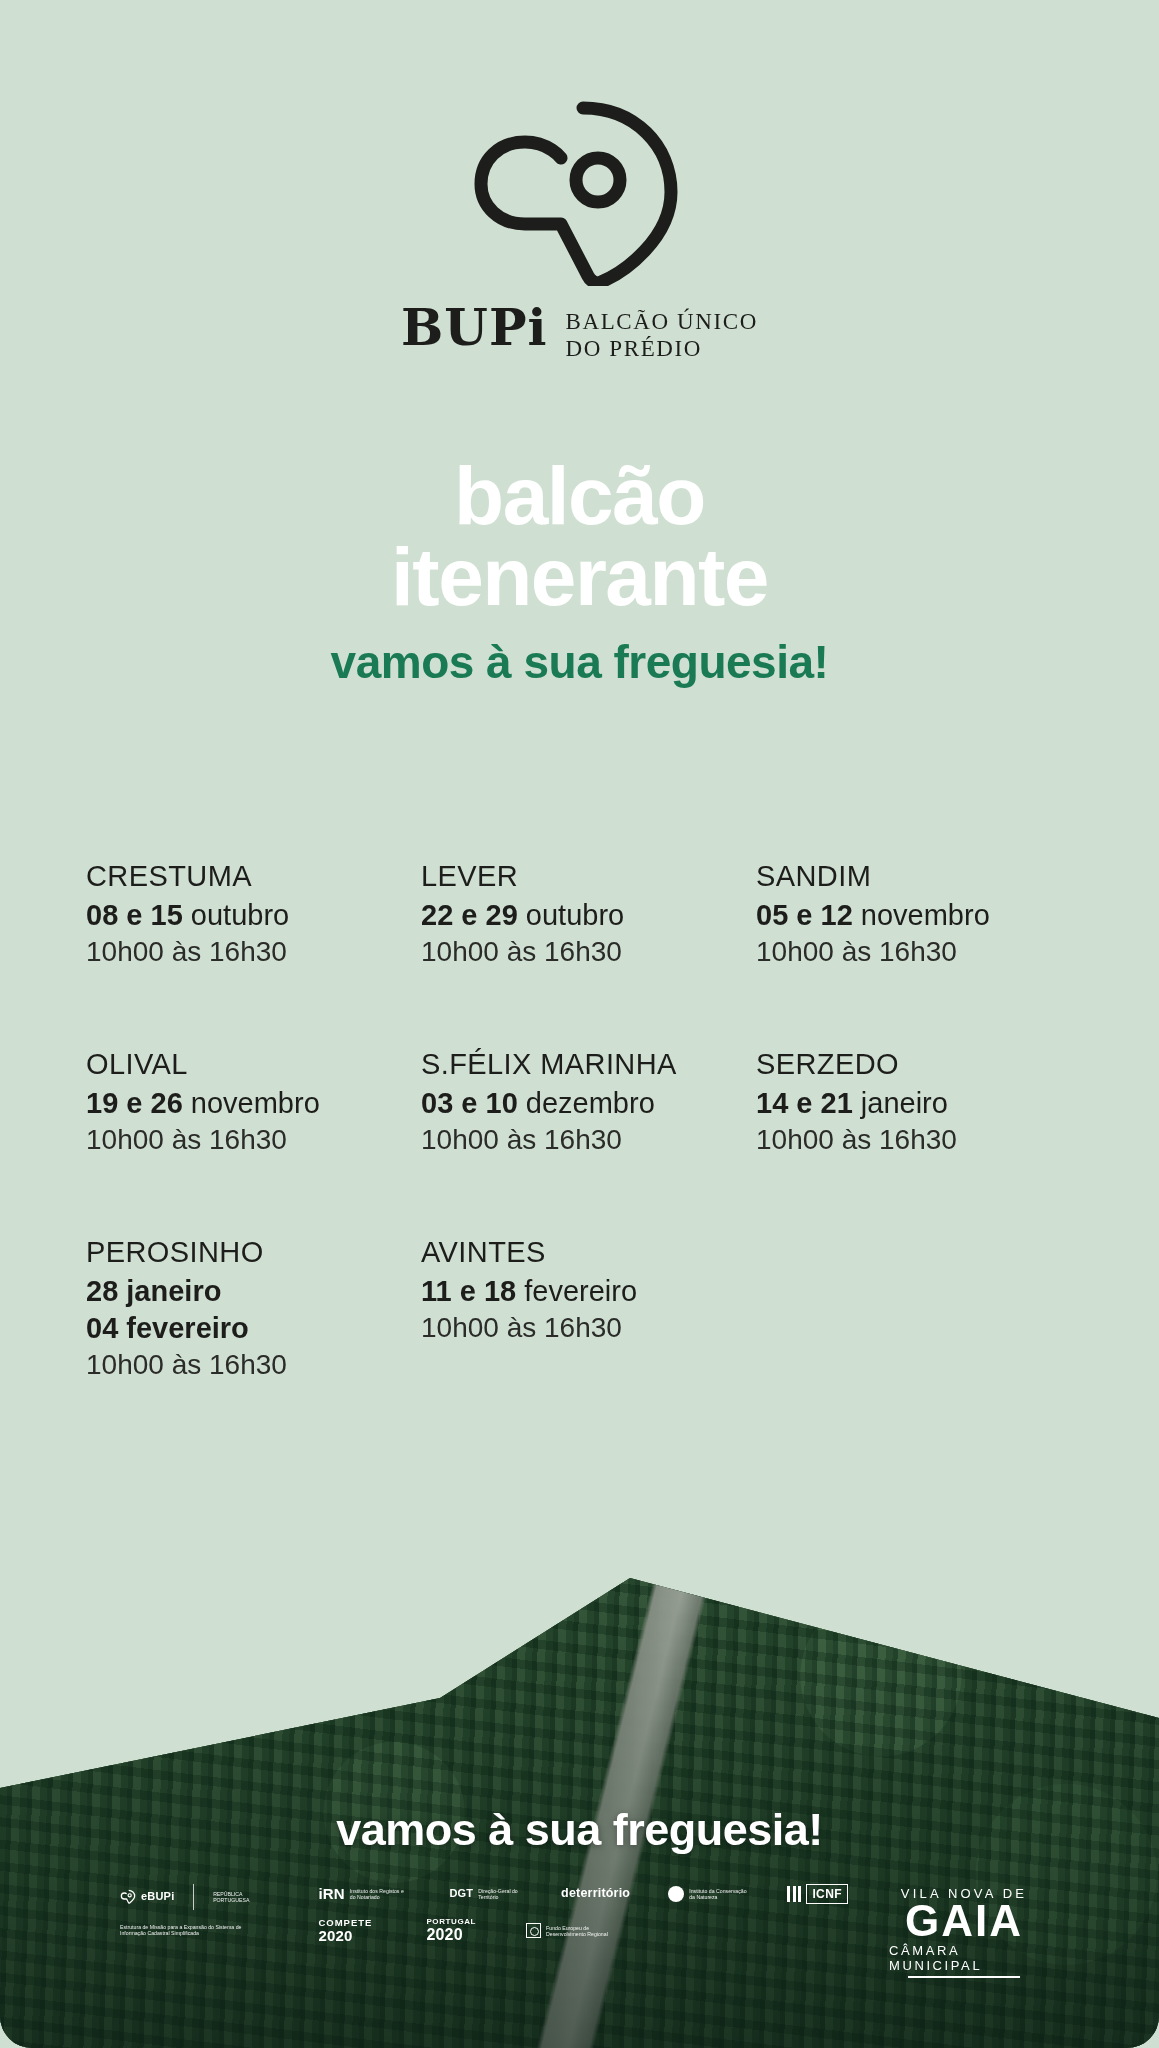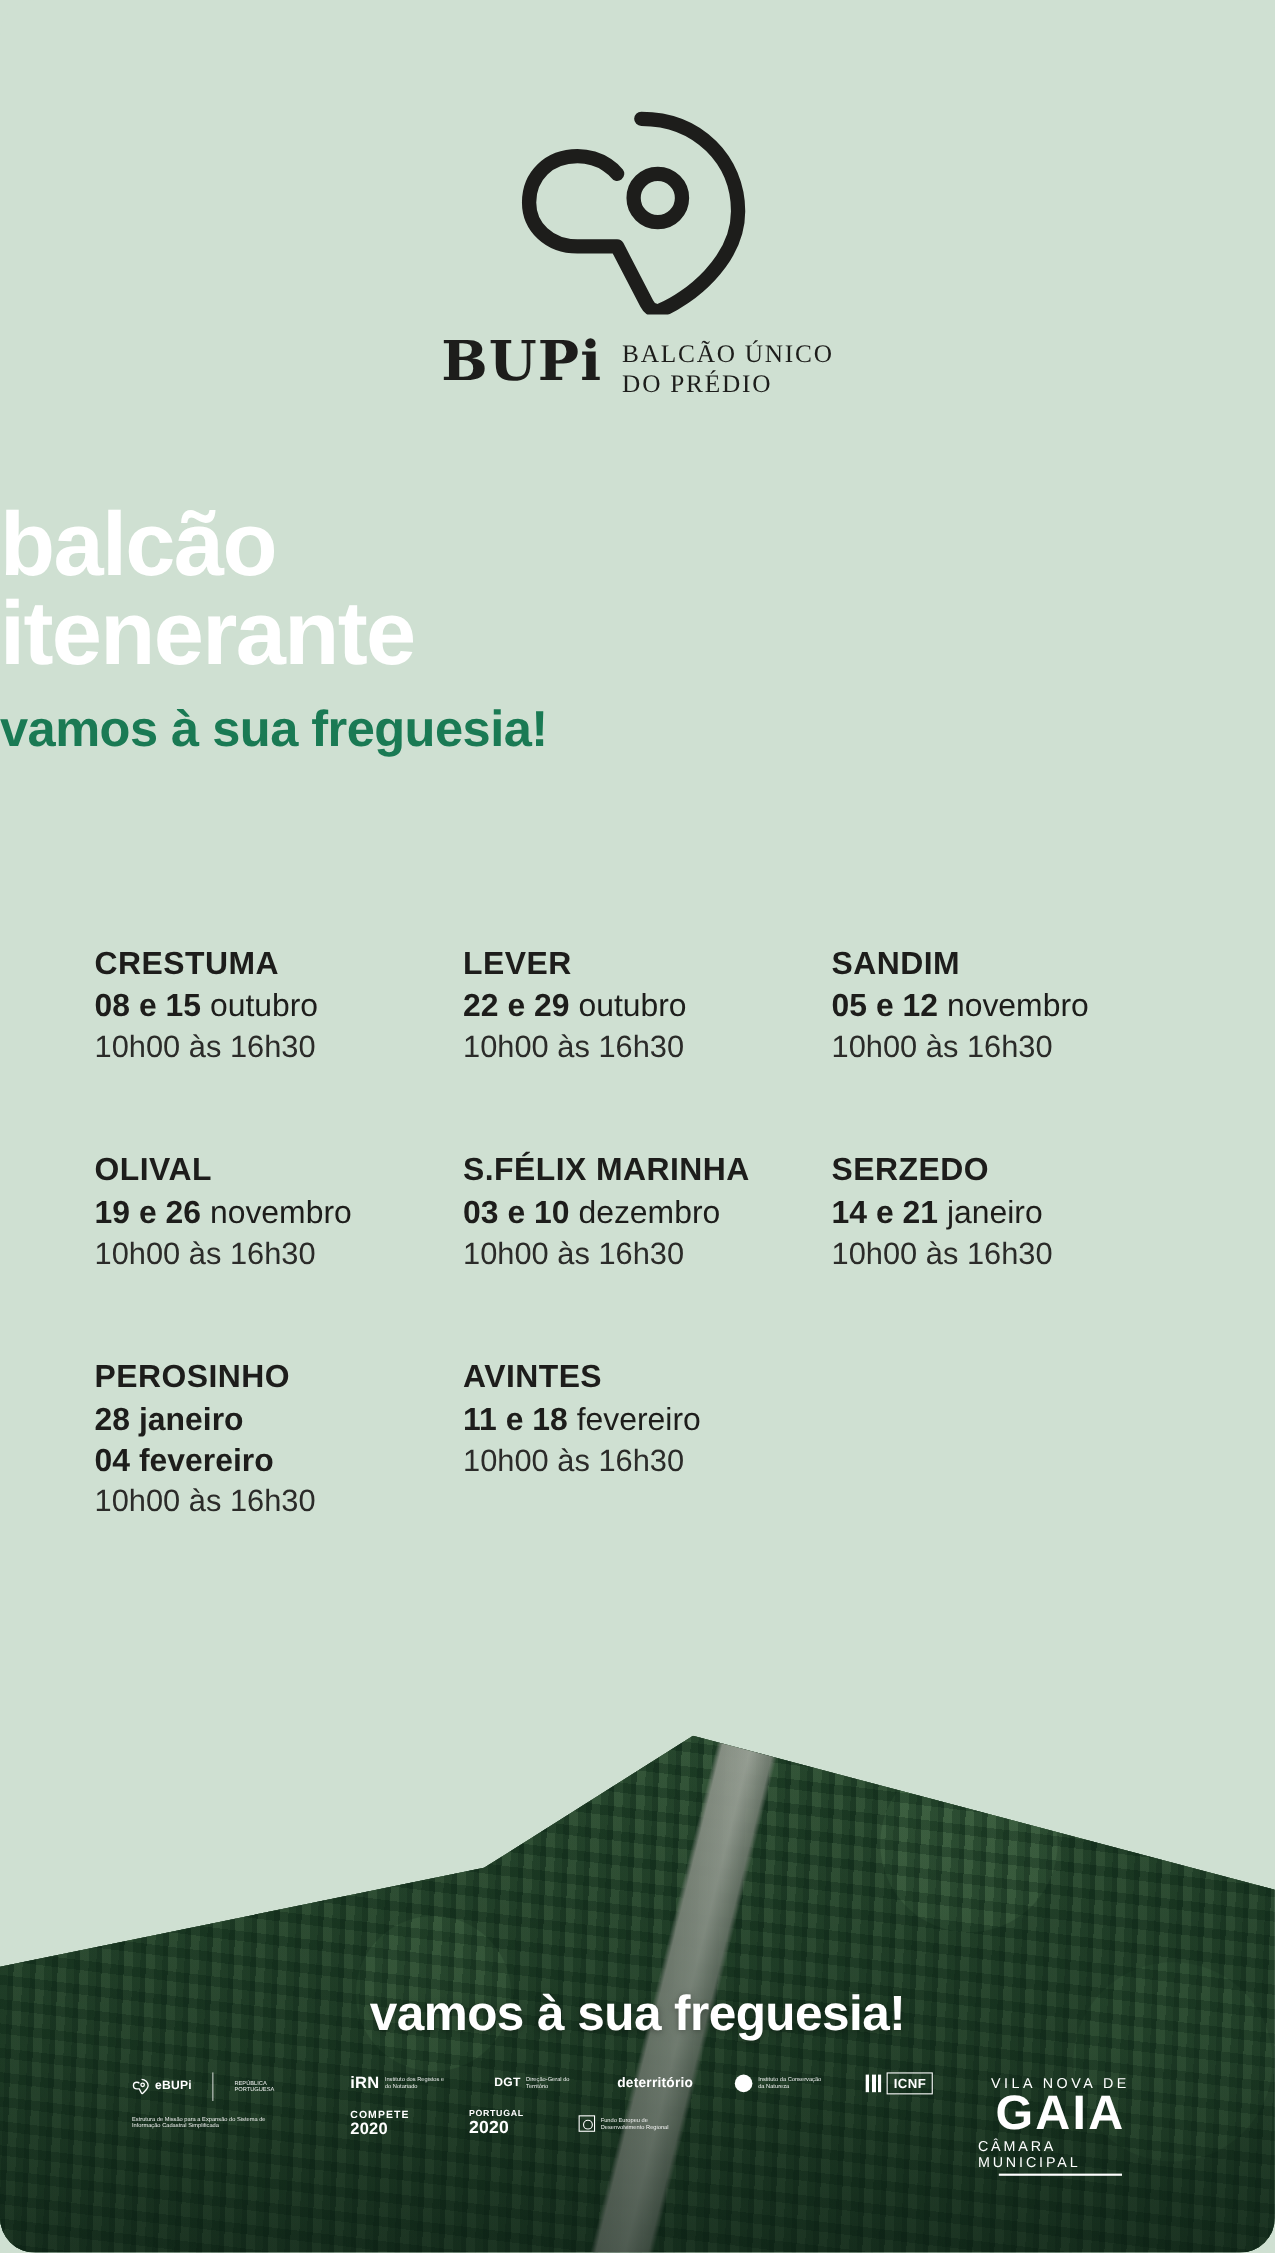--- a/index.html
+++ b/index.html
@@ -51,20 +51,21 @@
     line-height: 1.18;
     padding-top: 4px;
     text-transform: uppercase;
   }
 
   
   .headline {
     position: absolute;
     top: 455px;
     left: 0; right: 0;
+    text-align: center;
   }
   .headline .l1, .headline .l2 {
     font-size: 82px;
     font-weight: bold;
     color: #ffffff;
     line-height: 0.99;
     letter-spacing: -1.5px;
   }
   .headline .l3 {
     font-size: 46px;
@@ -85,21 +86,21 @@
     display: flex;
     margin-bottom: 80px;
   }
   .sched-row:last-child { margin-bottom: 0; }
   .sched-cell {
     width: 335px;
     flex: 0 0 335px;
   }
   .loc {
     font-size: 29px;
-    font-weight: bold;
+    font-weight: normal;
     color: #1d1d1b;
     letter-spacing: 0.4px;
     margin-bottom: 6px;
   }
   .dates {
     font-size: 29px;
     font-weight: bold;
     color: #1d1d1b;
     margin-bottom: 4px;
   }

